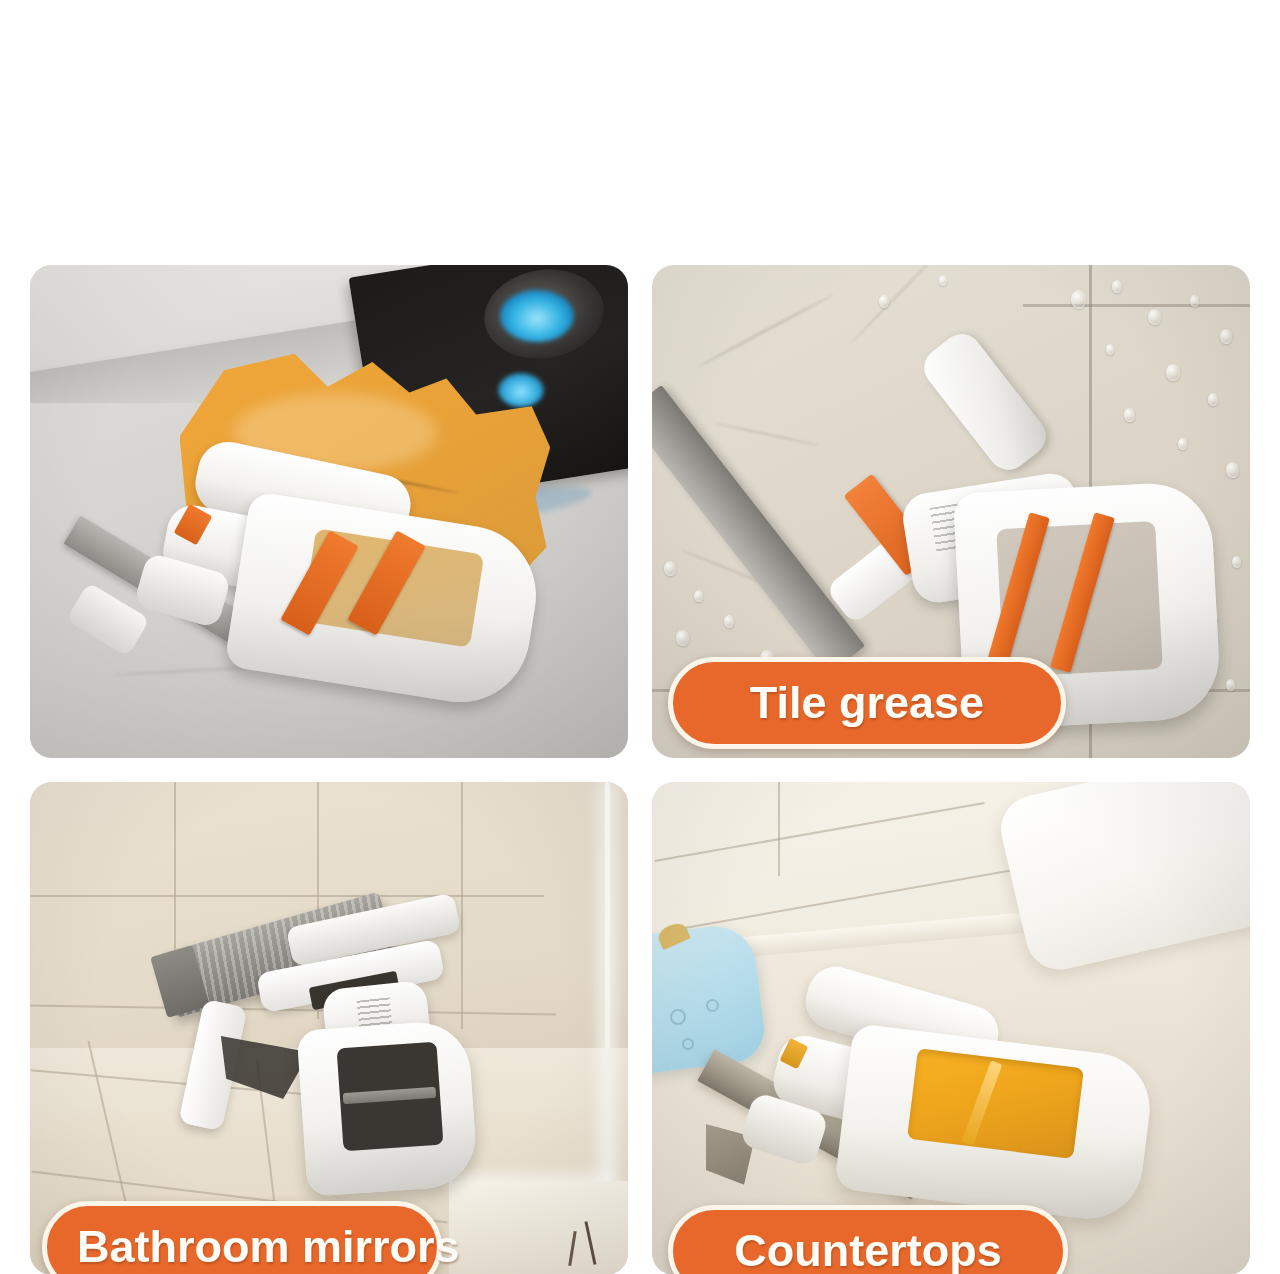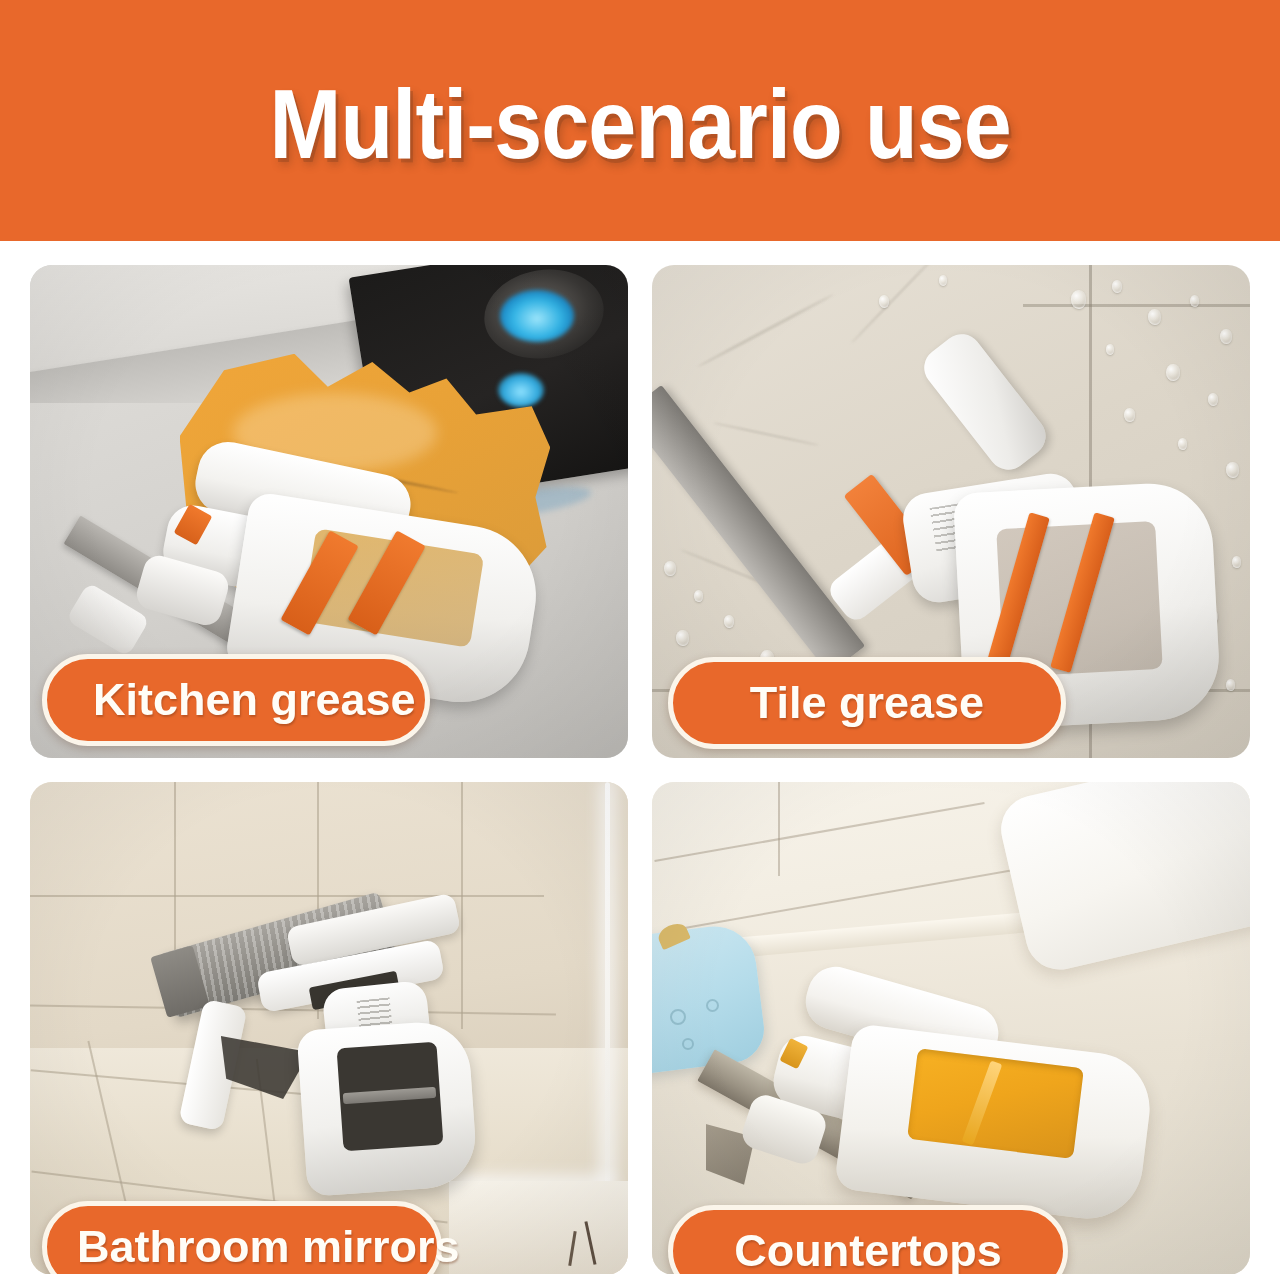--- a/index.html
+++ b/index.html
@@ -628,23 +628,20 @@
   .vig {
     position: absolute; inset: 0; pointer-events: none;
     background: radial-gradient(ellipse at 50% 45%, rgba(0,0,0,0) 55%, rgba(0,0,0,0.07) 100%);
   }
 </style>
 </head>
 <body>
 
 <div class="page">
 
-  <div class="header-banner">
-    <div class="header-title">Multi-scenario use</div>
-  </div>
 
   <div class="card-grid">
 
     <div class="card scene-kitchen">
       <div class="k-wall"></div>
       <div class="k-backsplash"></div>
       <div class="k-counter"></div>
       <div class="k-marble-v1"></div>
       <div class="k-marble-v2"></div>
       <div class="k-marble-v3"></div>
@@ -668,23 +665,20 @@
         <div class="tk-hinge"></div>
         <div class="tk-handle"></div>
         <div class="tk-window"></div>
         <div class="tk-bar1"></div>
         <div class="tk-bar2"></div>
         <div class="tk-clip"></div>
       </div>
 
       <div class="vig"></div>
 
-      <div class="label-pill pill-kitchen">
-        <span class="label-text">Kitchen grease</span>
-      </div>
     </div>
 
     <div class="card scene-tile">
       <div class="t-grout-v" style="left:73%;"></div>
       <div class="t-grout-h" style="top:86%;"></div>
       <div class="t-grout-h" style="top:8%; left:62%; right:0;"></div>
       <div class="t-vein" style="left:6%; top:13%; width:26%; height:3px; transform:rotate(-28deg);"></div>
       <div class="t-vein" style="left:10%; top:34%; width:18%; height:2px; transform:rotate(12deg);"></div>
       <div class="t-vein" style="left:30%; top:6%; width:22%; height:2px; transform:rotate(-46deg);"></div>
       <div class="t-vein" style="left:4%; top:62%; width:20%; height:2px; transform:rotate(22deg);"></div>

